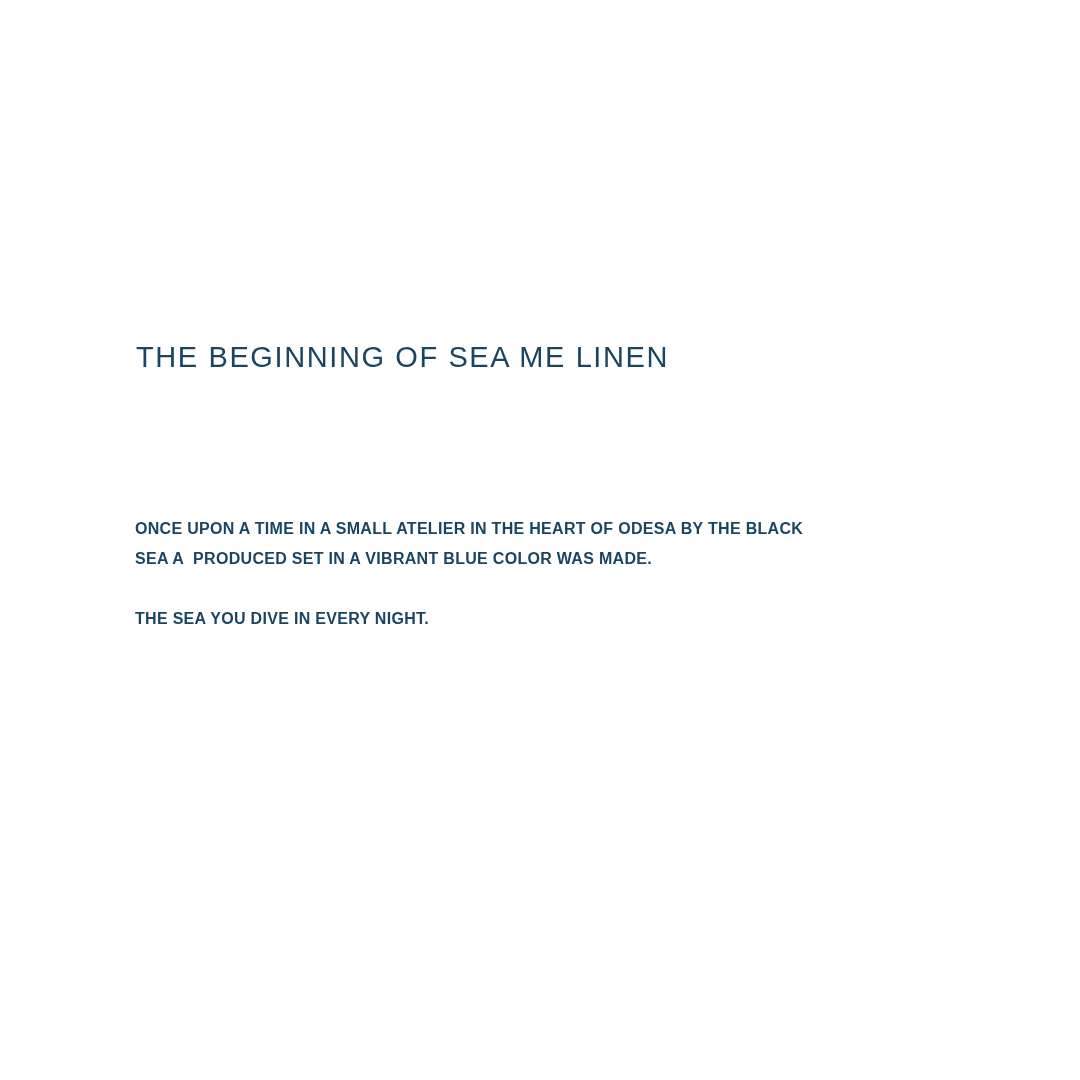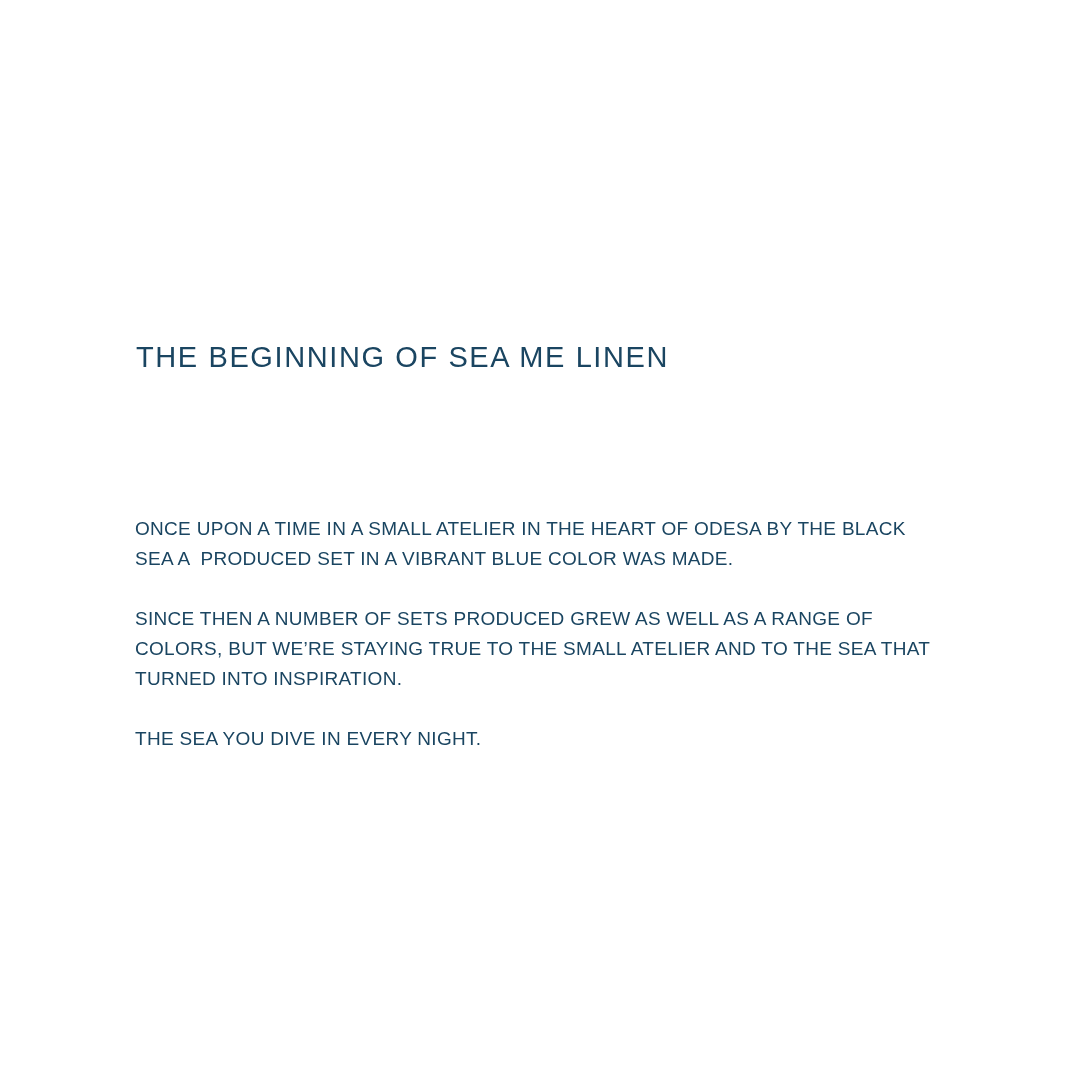--- a/index.html
+++ b/index.html
@@ -29,38 +29,33 @@
   .story {
     position: absolute;
     left: 135px;
     top: 514px;
     color: var(--text-color, #1a4561);
   }
   .story-paragraph {
     margin: 0 0 30px 0;
   }
   .story-line {
-    font-size: 19px;
+    font-size: 16px;
     line-height: 30px;
-    font-weight: 400;
+    font-weight: 700;
     letter-spacing: 0.3px;
     white-space: pre;
   }
 </style>
 </head>
 <body style="background: rgb(255, 255, 255); --text-color: #1a4561;">
 
 <h1 class="page-title">THE BEGINNING OF SEA ME LINEN</h1>
 
 <div class="story">
   <div class="story-paragraph">
     <div class="story-line">ONCE UPON A TIME IN A SMALL ATELIER IN THE HEART OF ODESA BY THE BLACK</div>
     <div class="story-line">SEA A  PRODUCED SET IN A VIBRANT BLUE COLOR WAS MADE.</div>
   </div>
   <div class="story-paragraph">
-    <div class="story-line">SINCE THEN A NUMBER OF SETS PRODUCED GREW AS WELL AS A RANGE OF</div>
-    <div class="story-line">COLORS, BUT WE’RE STAYING TRUE TO THE SMALL ATELIER AND TO THE SEA THAT</div>
-    <div class="story-line">TURNED INTO INSPIRATION.</div>
-  </div>
-  <div class="story-paragraph">
     <div class="story-line">THE SEA YOU DIVE IN EVERY NIGHT.</div>
   </div>
 </div>
 
 </body></html>

